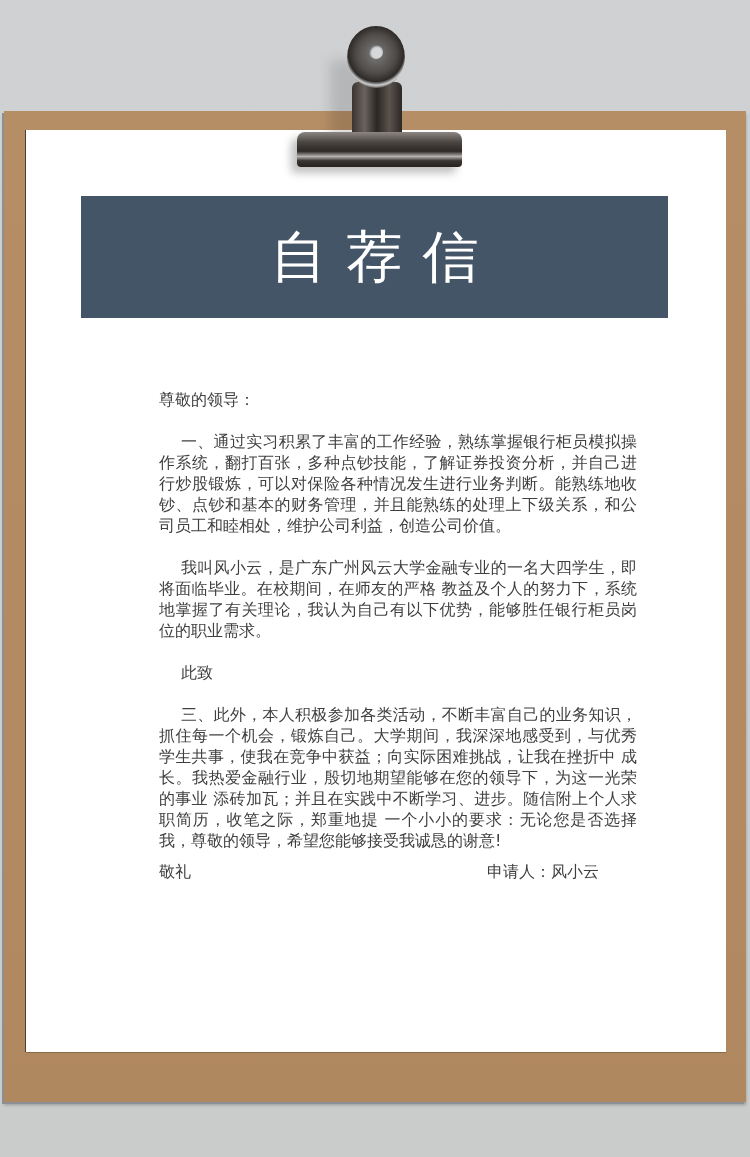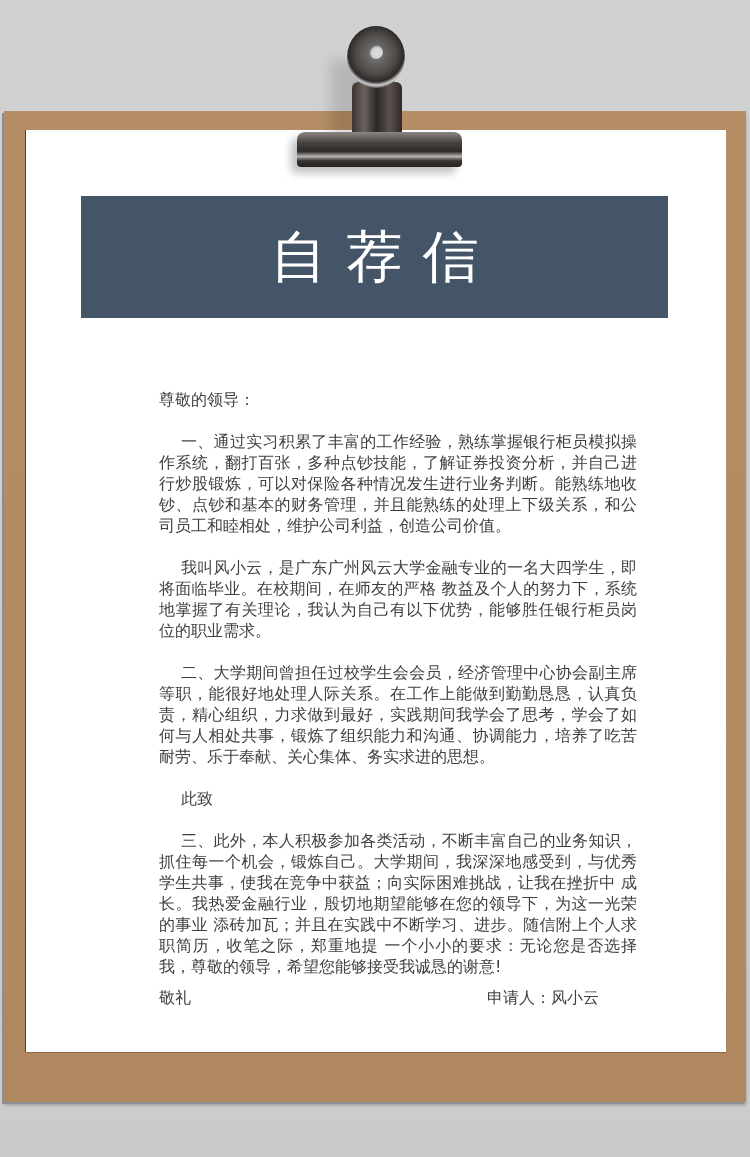--- a/index.html
+++ b/index.html
@@ -74,21 +74,20 @@
 <div class="paper"></div>
 
 <div class="banner">
   <div class="banner-title">自荐信</div>
 </div>
 
 <div class="letter">
   <p>尊敬的领导：</p>
   <p class="indent gap">一、通过实习积累了丰富的工作经验，熟练掌握银行柜员模拟操作系统，翻打百张，多种点钞技能，了解证券投资分析，并自己进行炒股锻炼，可以对保险各种情况发生进行业务判断。能熟练地收钞、点钞和基本的财务管理，并且能熟练的处理上下级关系，和公司员工和睦相处，维护公司利益，创造公司价值。</p>
   <p class="indent gap">我叫风小云，是广东广州风云大学金融专业的一名大四学生，即将面临毕业。在校期间，在师友的严格 教益及个人的努力下，系统地掌握了有关理论，我认为自己有以下优势，能够胜任银行柜员岗位的职业需求。</p>
-  <p class="indent gap">二、大学期间曾担任过校学生会会员，经济管理中心协会副主席等职，能很好地处理人际关系。在工作上能做到勤勤恳恳，认真负责，精心组织，力求做到最好，实践期间我学会了思考，学会了如何与人相处共事，锻炼了组织能力和沟通、协调能力，培养了吃苦耐劳、乐于奉献、关心集体、务实求进的思想。</p>
   <p class="indent gap">此致</p>
   <p class="indent gap">三、此外，本人积极参加各类活动，不断丰富自己的业务知识，抓住每一个机会，锻炼自己。大学期间，我深深地感受到，与优秀学生共事，使我在竞争中获益；向实际困难挑战，让我在挫折中 成长。我热爱金融行业，殷切地期望能够在您的领导下，为这一光荣的事业 添砖加瓦；并且在实践中不断学习、进步。随信附上个人求职简历，收笔之际，郑重地提 一个小小的要求：无论您是否选择我，尊敬的领导，希望您能够接受我诚恳的谢意!</p>
   <div class="closing-row">
     <span>敬礼</span>
     <span class="signer">申请人：风小云</span>
   </div>
 </div>
 
 <div class="clip">
   <div class="clip-shadow"></div>

